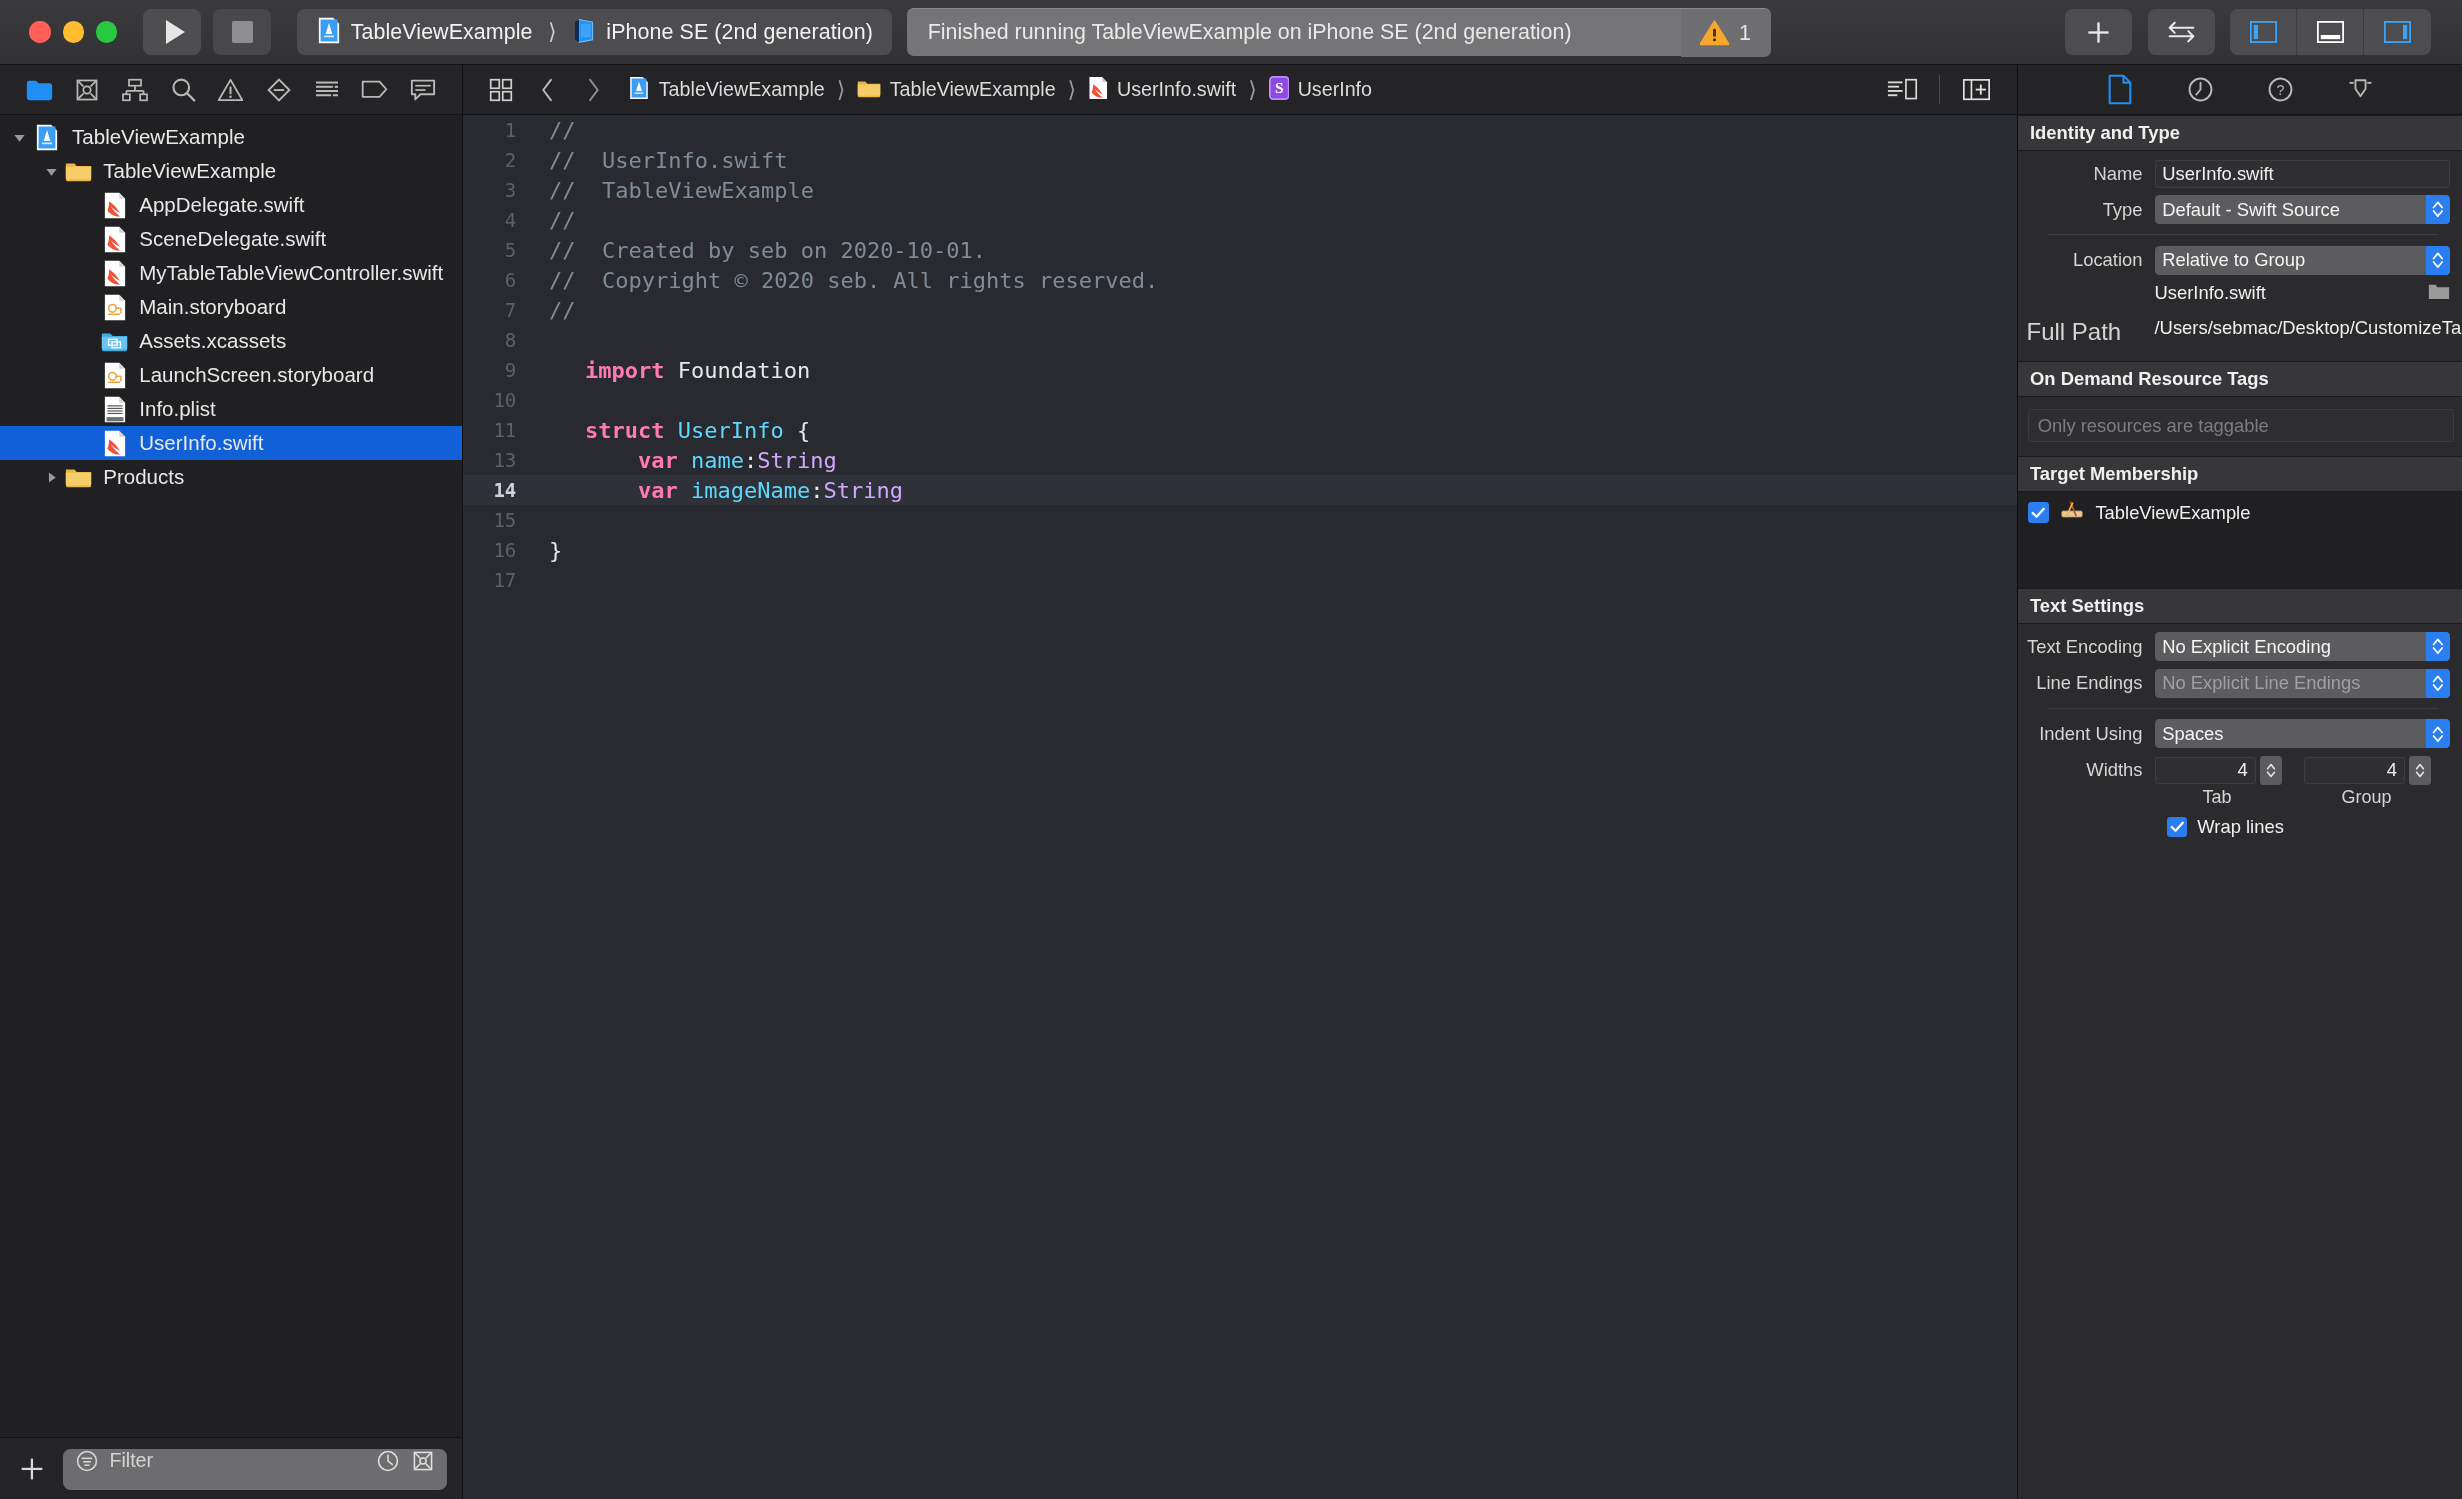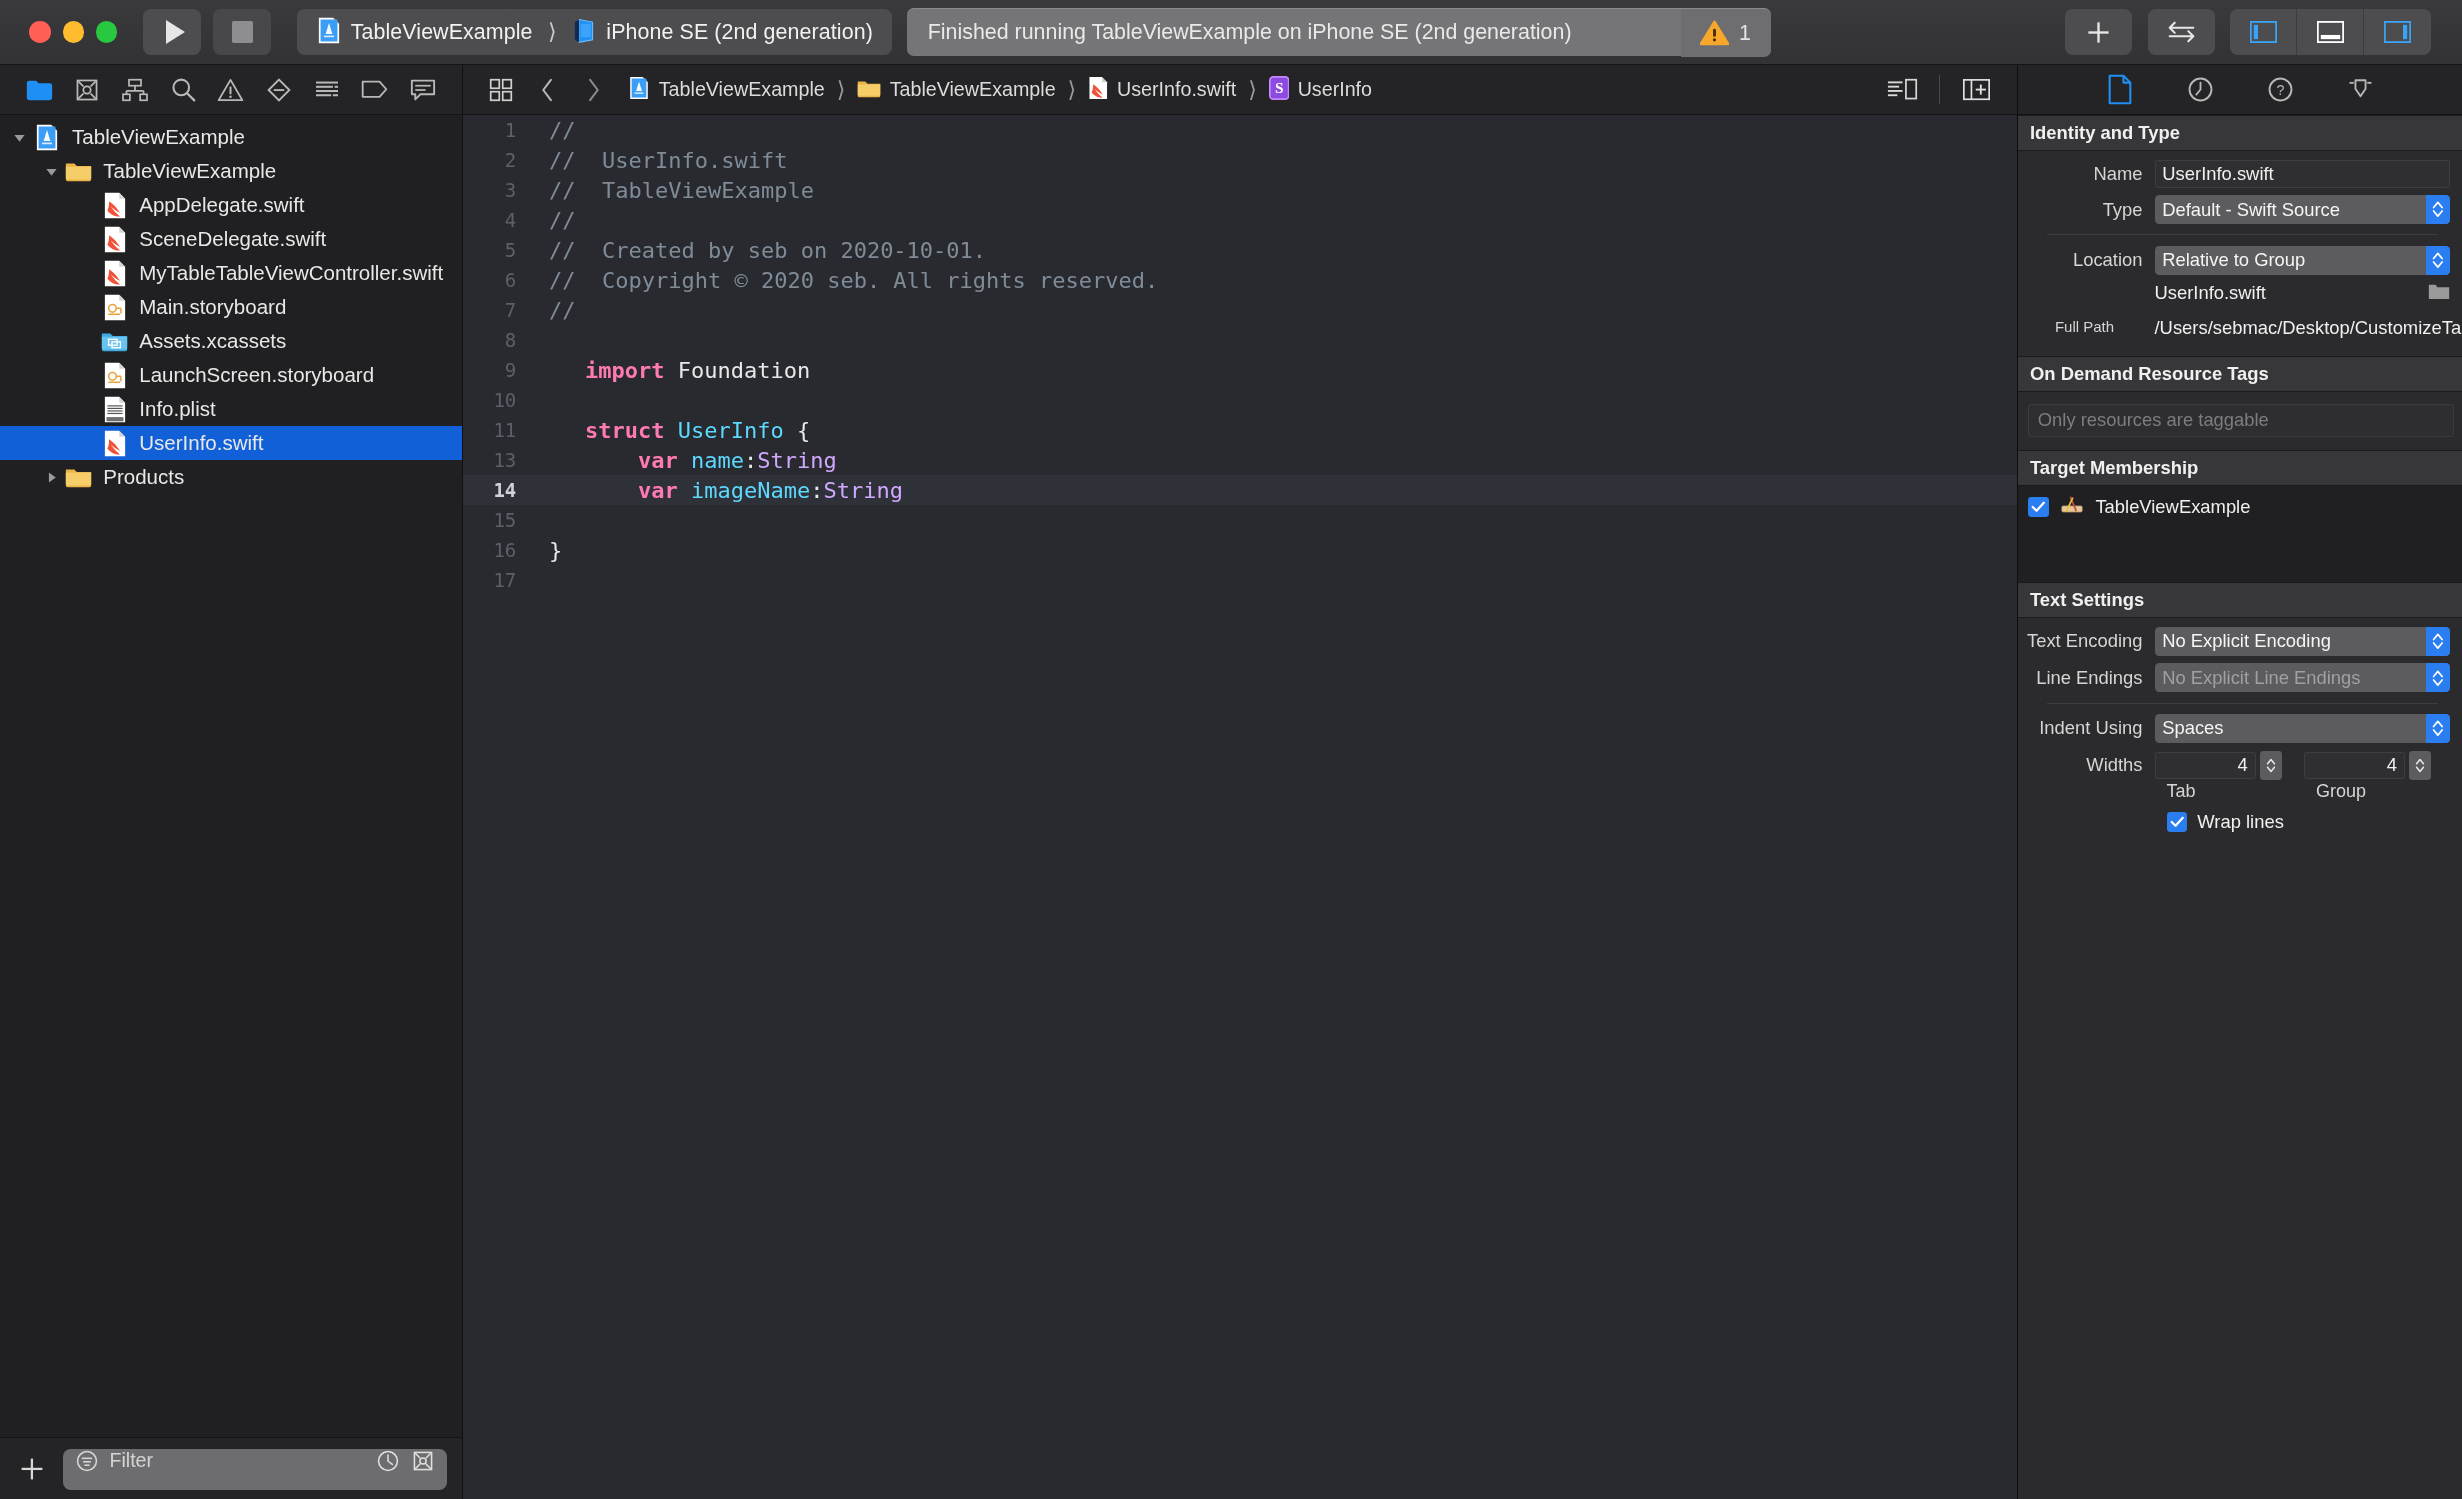--- a/index.html
+++ b/index.html
@@ -183,21 +183,21 @@
     display:flex;align-items:center;padding:0 7.7px;color:#f5f5f5;font-size:18.4px;
     position:relative;padding-right:29px;
   }
   .fpopup.dim{color:#a0a0a2;}
   .stepper-blue{
     position:absolute;right:0;top:0;width:24px;height:29px;background:#2b7ef0;
     border-radius:0 4.3px 4.3px 0;display:flex;align-items:center;justify-content:center;
   }
   .hr{height:0.9px;background:#3d3d3f;margin:10.3px 12px 10.3px 20.5px;}
   .pathrow{display:flex;align-items:flex-start;margin-bottom:3.4px;}
-  .pathlabel{width:128px;min-width:128px;text-align:center;padding-right:12px;color:#d5d5d5;font-size:15px;padding-top:1.7px;}
+  .pathlabel{width:128px;min-width:128px;text-align:left;padding-right:12px;color:#d5d5d5;font-size:24px;padding-top:1.7px;}
   .pathval{flex:1;color:#f0f0f0;font-size:18.4px;line-height:1.32;padding-right:26px;position:relative;}
   .filename-row{display:flex;align-items:center;margin-bottom:4.3px;}
   .filename-row .nm{flex:1;color:#f0f0f0;font-size:18.4px;}
   .taggable{
     margin:12px 8.5px 13.7px 10.3px;height:32.5px;border:0.9px solid #3c3c3e;border-radius:2.6px;
     background:#2e2e30;display:flex;align-items:center;padding:0 8.5px;
     color:#7d7d7f;font-size:18.4px;
   }
   .tm-body{background:#202022;height:96px;padding:8.5px 10.3px;}
   .tm-row{display:flex;align-items:center;gap:10.3px;}
@@ -211,21 +211,21 @@
     width:101px;height:27px;background:#2f2f31;border:0.9px solid #3e3e40;border-radius:2.6px;
     display:flex;align-items:center;justify-content:flex-end;padding:0 6.8px;
     color:#f0f0f0;font-size:18.4px;
   }
   .stepper-gray{
     width:22px;height:29px;background:#5c5c5e;border-radius:3.4px;margin-left:4.3px;
     display:flex;flex-direction:column;align-items:center;justify-content:center;
   }
   .sublabels{display:flex;margin-bottom:8.5px;}
   .sublabels .sp{width:140px;}
-  .sublabels .s1{width:101px;color:#d5d5d5;font-size:18px;}
+  .sublabels .s1{width:101px;text-align:center;color:#d5d5d5;font-size:18px;}
   .sublabels .gap{width:26.5px;}
   .wrap-row{display:flex;align-items:center;gap:10.3px;padding-left:140px;}
   .wrap-row .wl{color:#f0f0f0;font-size:18.4px;}
   .insp-fill{flex:1;background:#2b2b2d;}
 </style>
 </head>
 <body>
 
 <div id="app">
 

